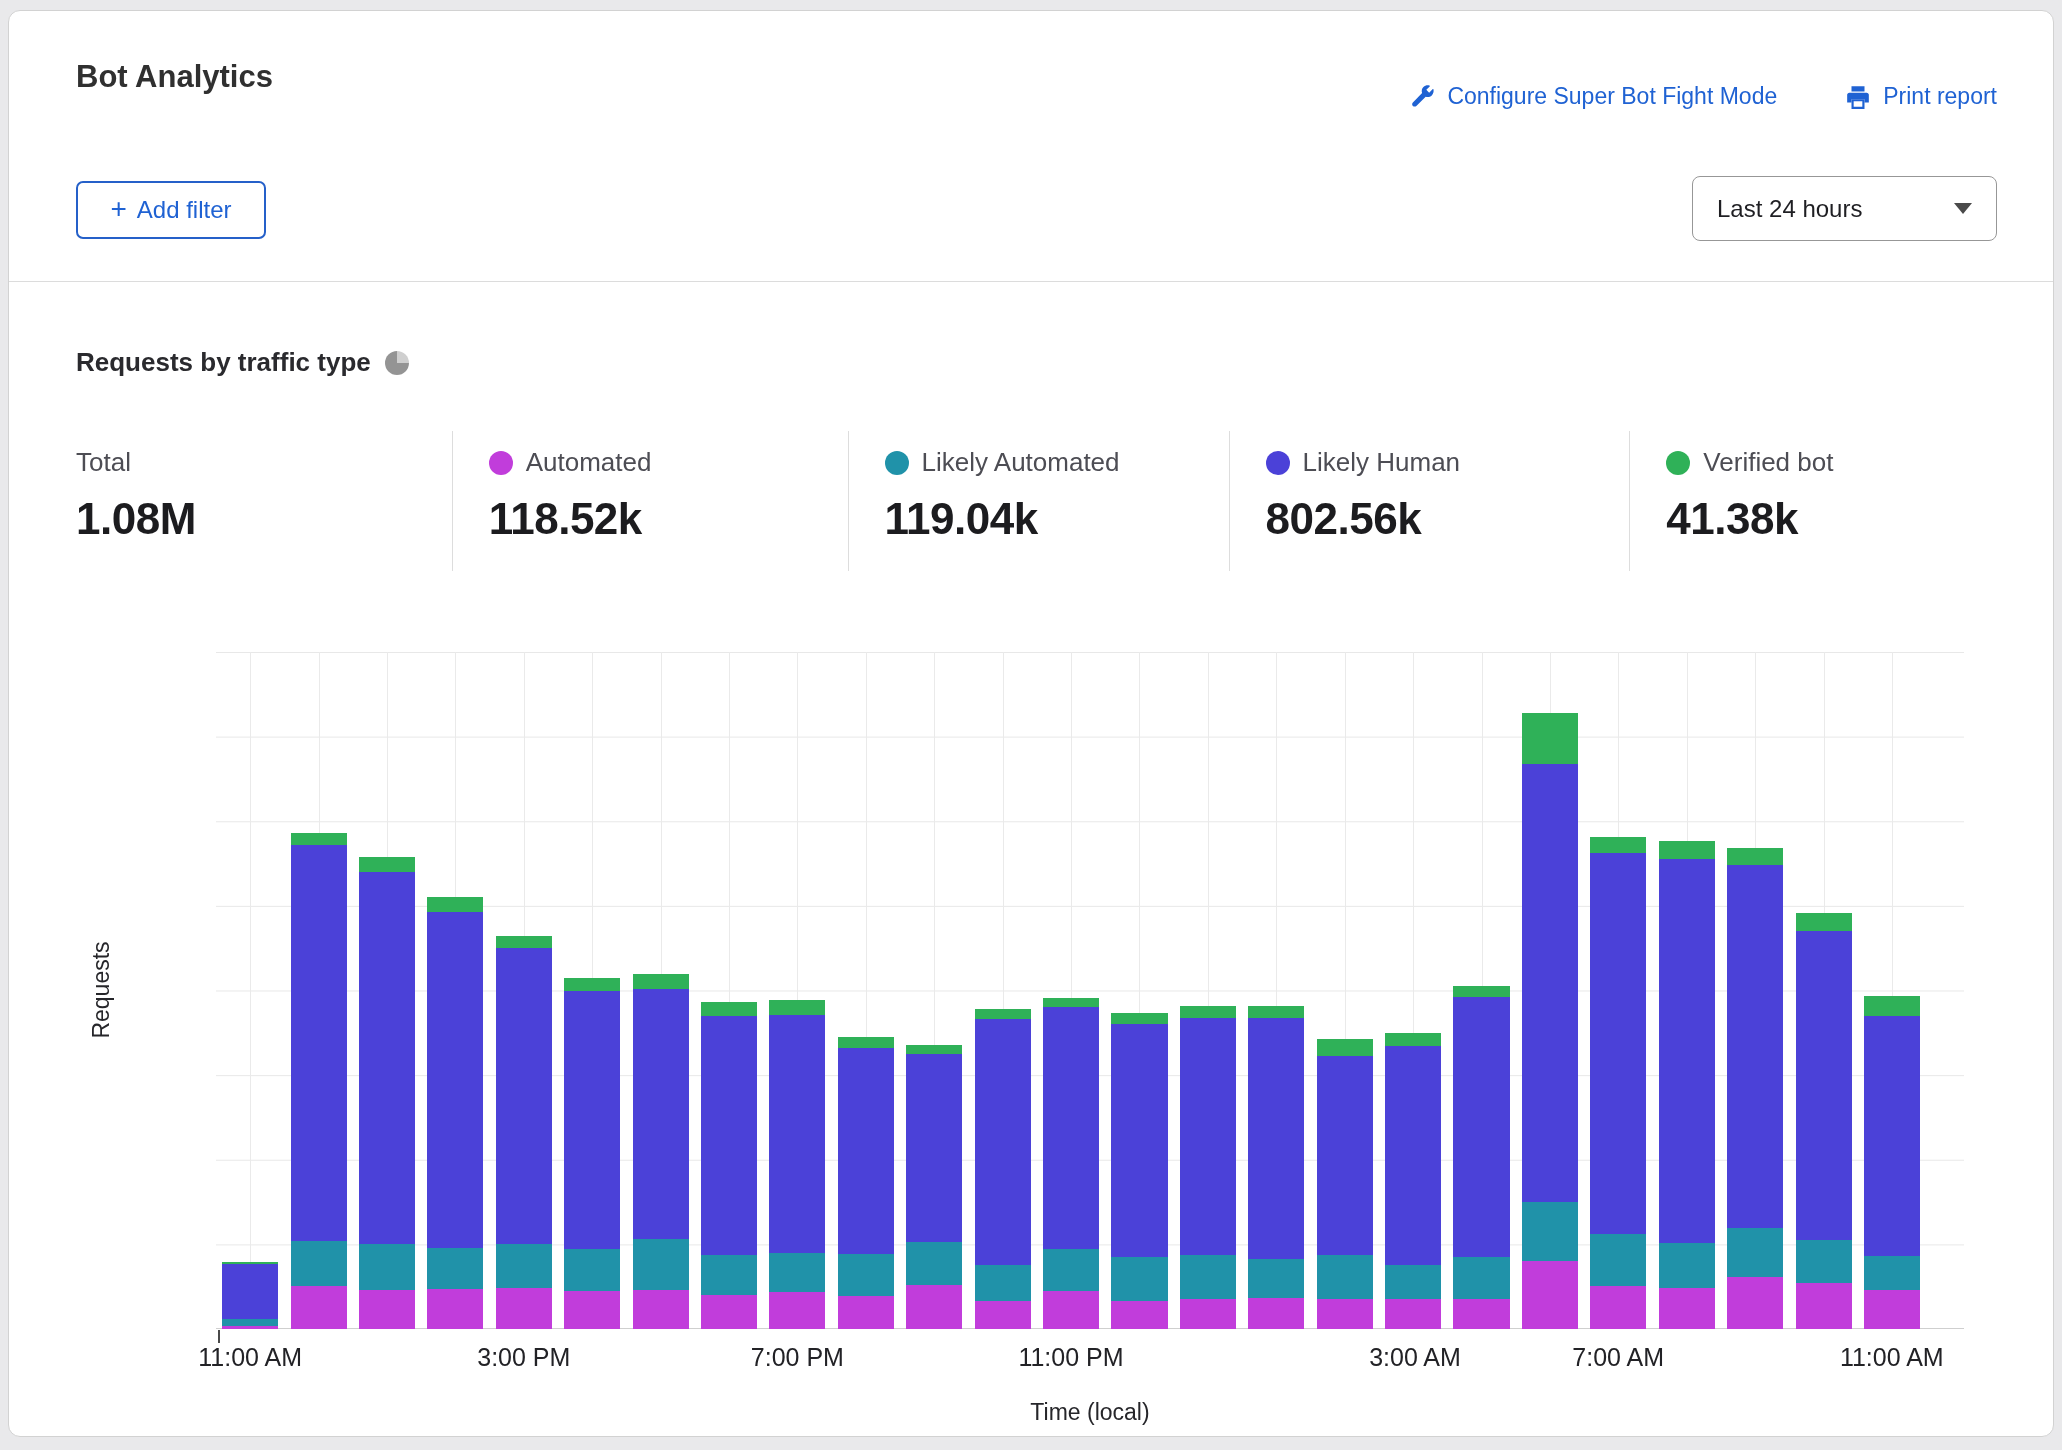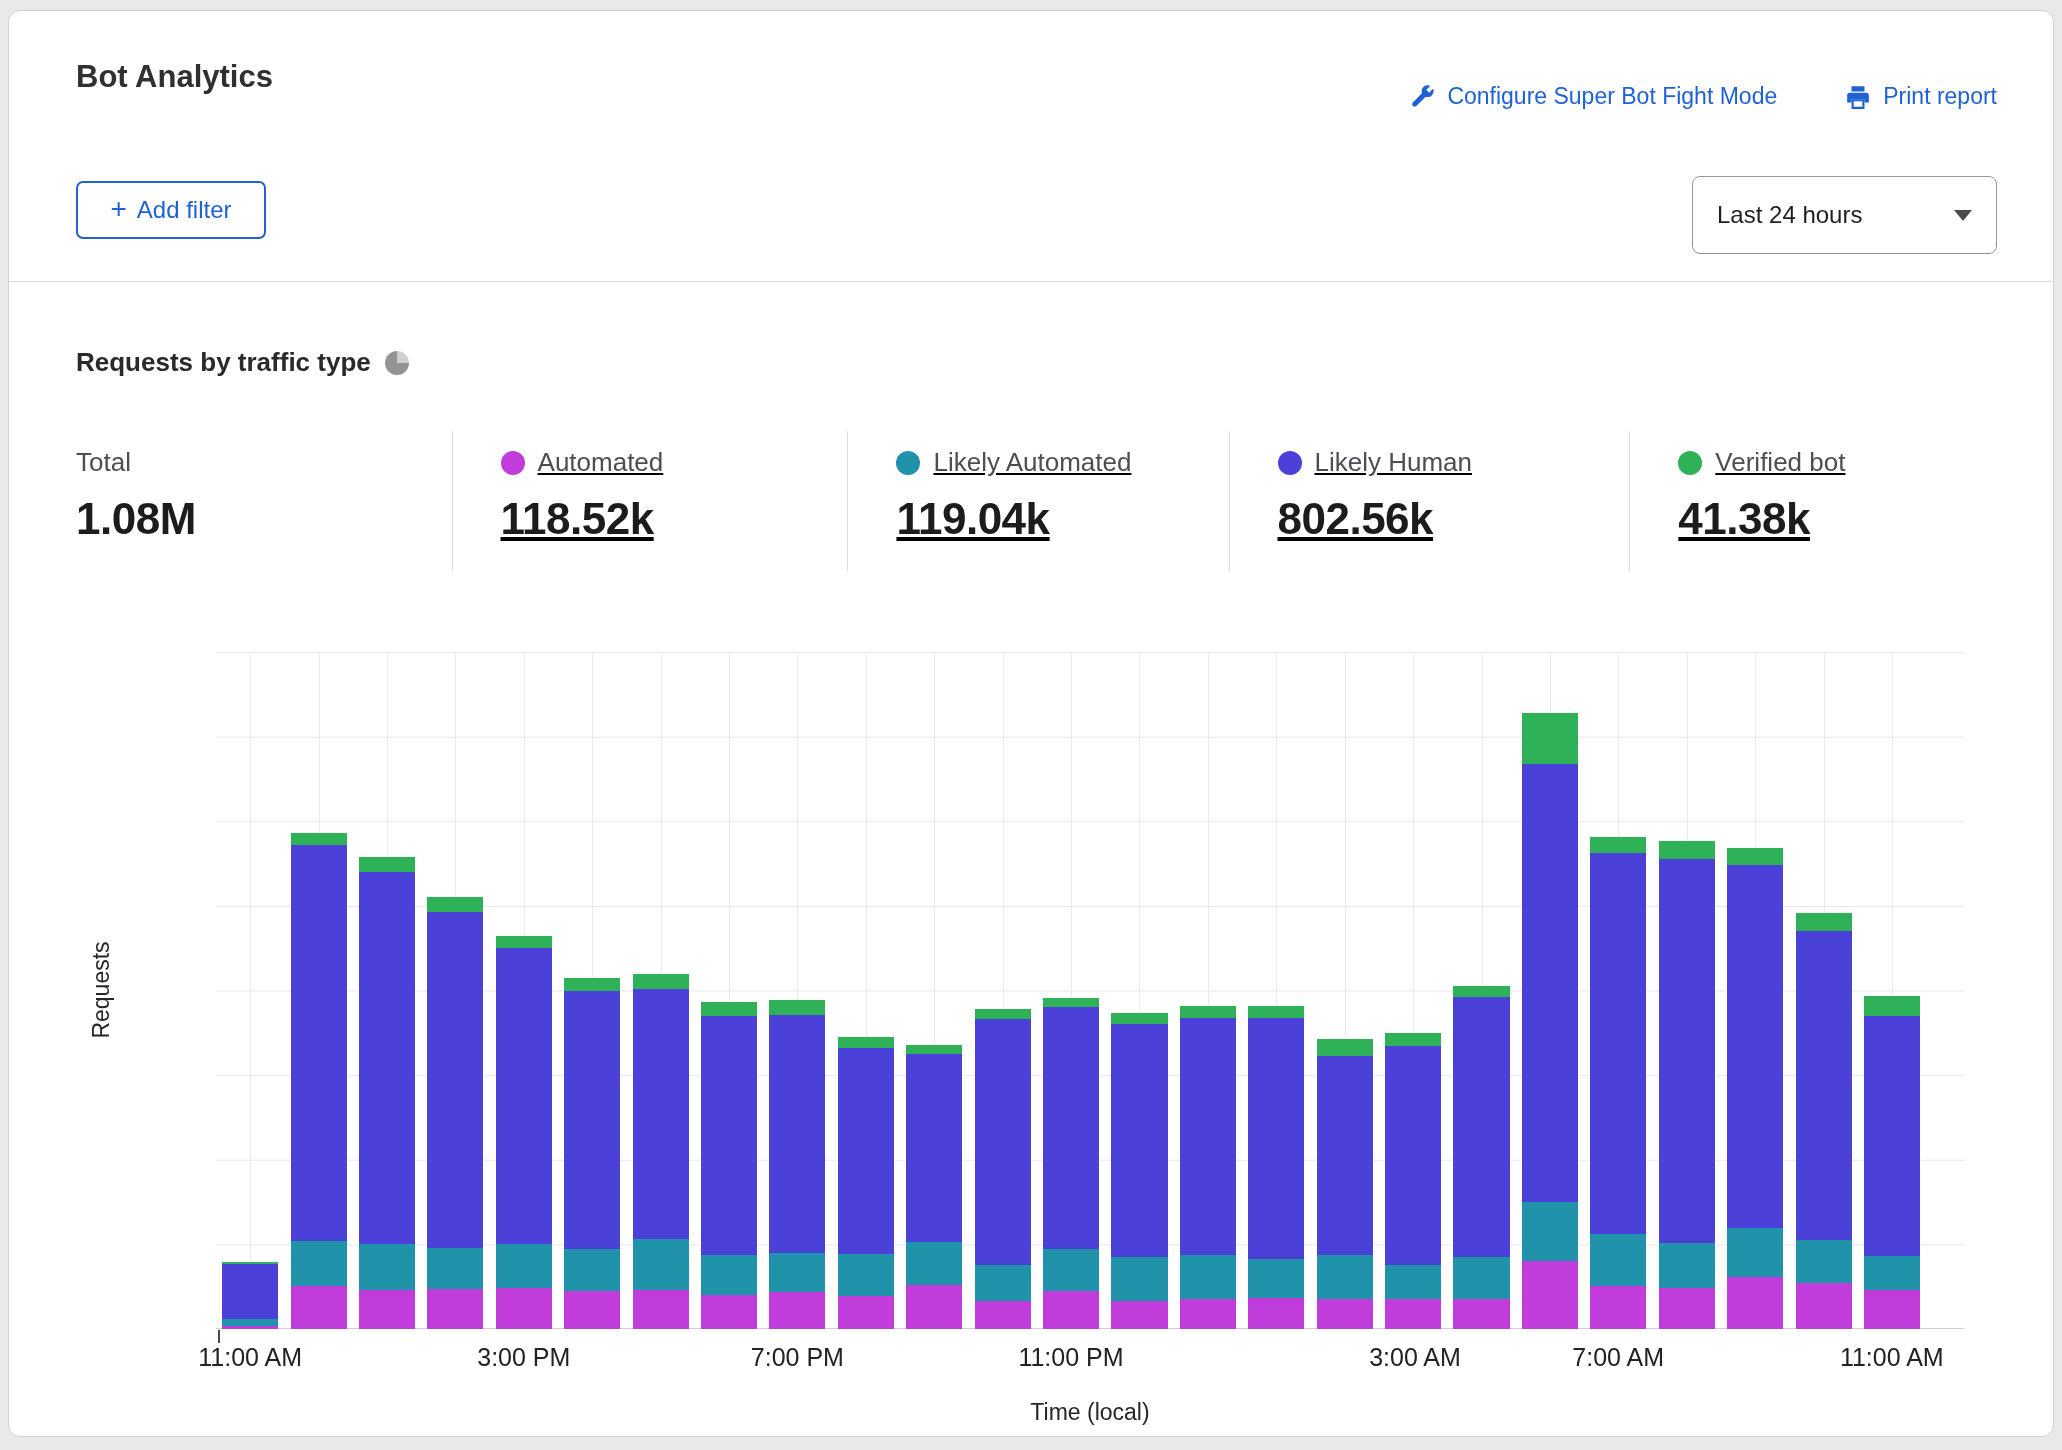--- a/index.html
+++ b/index.html
@@ -11,34 +11,34 @@
   
   .card-header { position:relative; height:271px; border-bottom:1px solid #dcdcdc; }
   .page-title { position:absolute; top:48px; left:67px; font-size:31px; font-weight:700; color:#303030; }
   .header-links { position:absolute; top:72px; right:56px; display:flex; gap:68px; align-items:center; }
   .hlink { display:flex; align-items:center; gap:12px; color:#1f62d3; font-size:23px; cursor:pointer; }
   .hlink svg { display:block; }
   .add-filter { position:absolute; top:170px; left:67px; width:190px; height:58px;
     border:2px solid #2560c9; border-radius:7px; background:#fff; color:#1f62d3;
     display:flex; align-items:center; justify-content:center; gap:10px; font-size:24px; cursor:pointer; }
   .add-filter .plus { font-size:28px; font-weight:400; line-height:1; margin-top:-2px; }
-  .range-select { position:absolute; top:165px; right:56px; width:305px; height:78px;
+  .range-select { position:absolute; top:165px; right:56px; width:305px; height:65px;
     border:1px solid #979797; border-radius:8px; background:#fff; display:flex; align-items:center;
     padding:0 24px; font-size:24px; color:#1f1f23; cursor:pointer; }
   .range-caret { margin-left:auto; width:0; height:0; border-left:9px solid transparent;
     border-right:9px solid transparent; border-top:11px solid #4a4a4a; }
 
   
   .section-title-row { position:absolute; top:336px; left:67px; display:flex; align-items:center; gap:14px; }
   .section-title { font-size:26px; font-weight:700; color:#2a2a2e; }
   .pie-icon { width:24px; height:24px; border-radius:50%;
     background:conic-gradient(from 0deg, #cfcfcf 0 88deg, #949494 92deg 360deg); }
   .stats-row { position:absolute; top:420px; left:67px; right:8px; height:140px; display:flex; }
   .stat { height:140px; padding-top:16px; }
-  .stat.divided { border-left:1px solid #dddddd; padding-left:48px;text-decoration:underline; }
+  .stat.divided { border-left:1px solid #dddddd; padding-left:36px; }
   .stat-label-row { display:flex; align-items:center; gap:13px; font-size:26px; color:#4d4d54; }
   .stat-dot { width:24px; height:24px; border-radius:50%; flex:0 0 auto; }
   .stat-value { margin-top:16px; font-size:44px; font-weight:700; color:#1c1c1f; letter-spacing:-0.5px; }
 
   
   .chart { position:absolute; top:580px; left:0; right:0; height:847px; }
   .y-axis-title { position:absolute; left:92px; top:399px; transform:translate(-50%,-50%) rotate(-90deg);
     font-size:23px; color:#26262a; white-space:nowrap; }
   .ylabels { position:absolute; left:34px; top:0; width:130px; height:738px; }
   .ylabel { position:absolute; right:0; width:130px; height:30px; line-height:30px;

